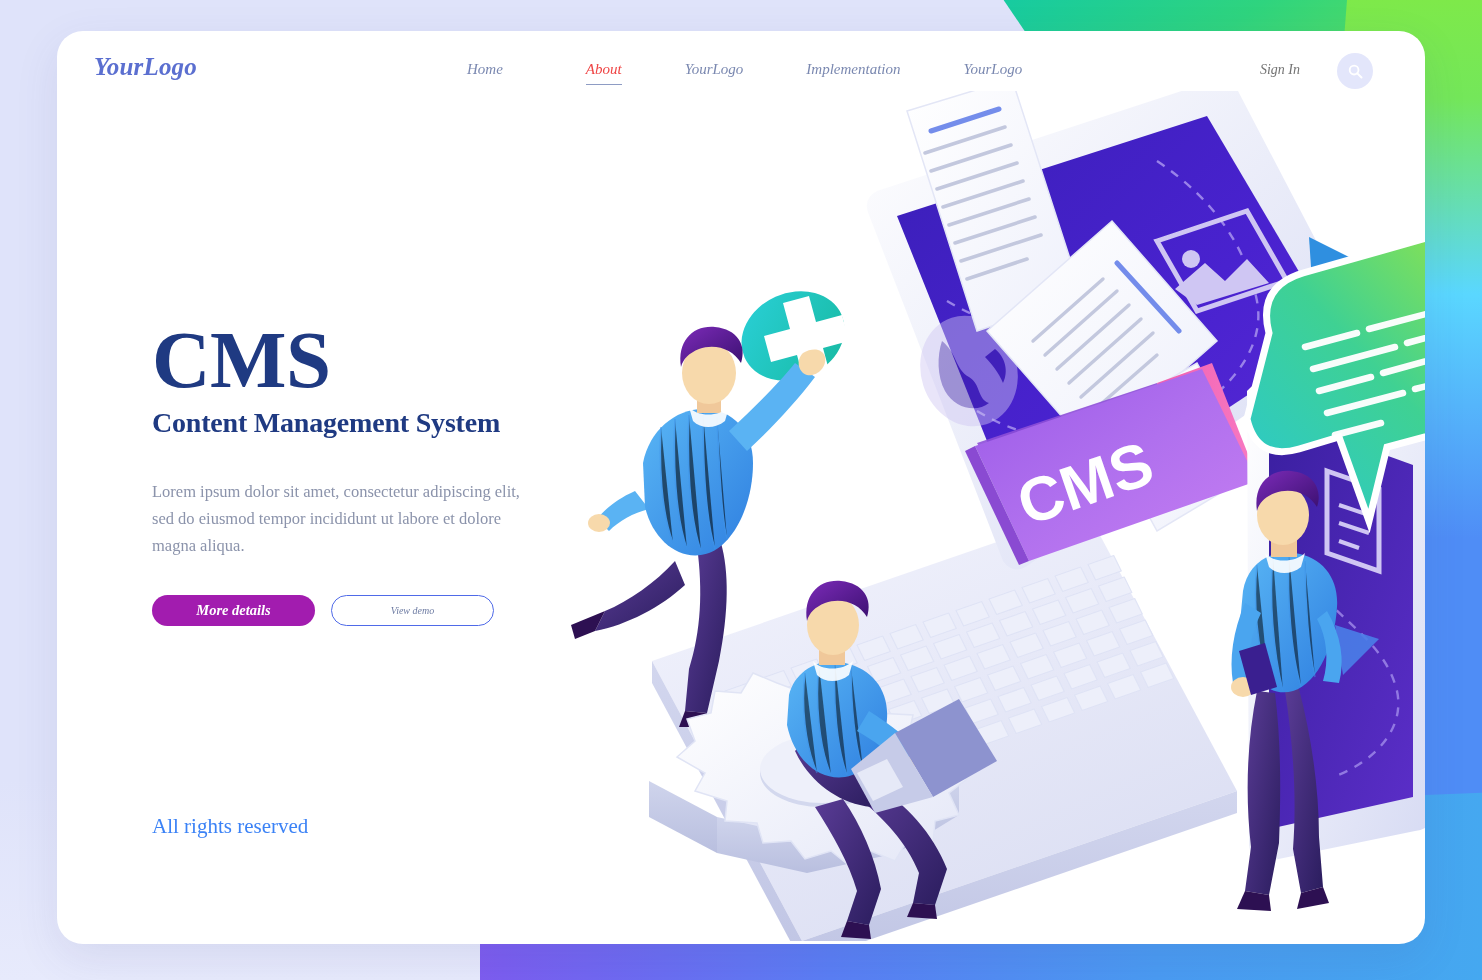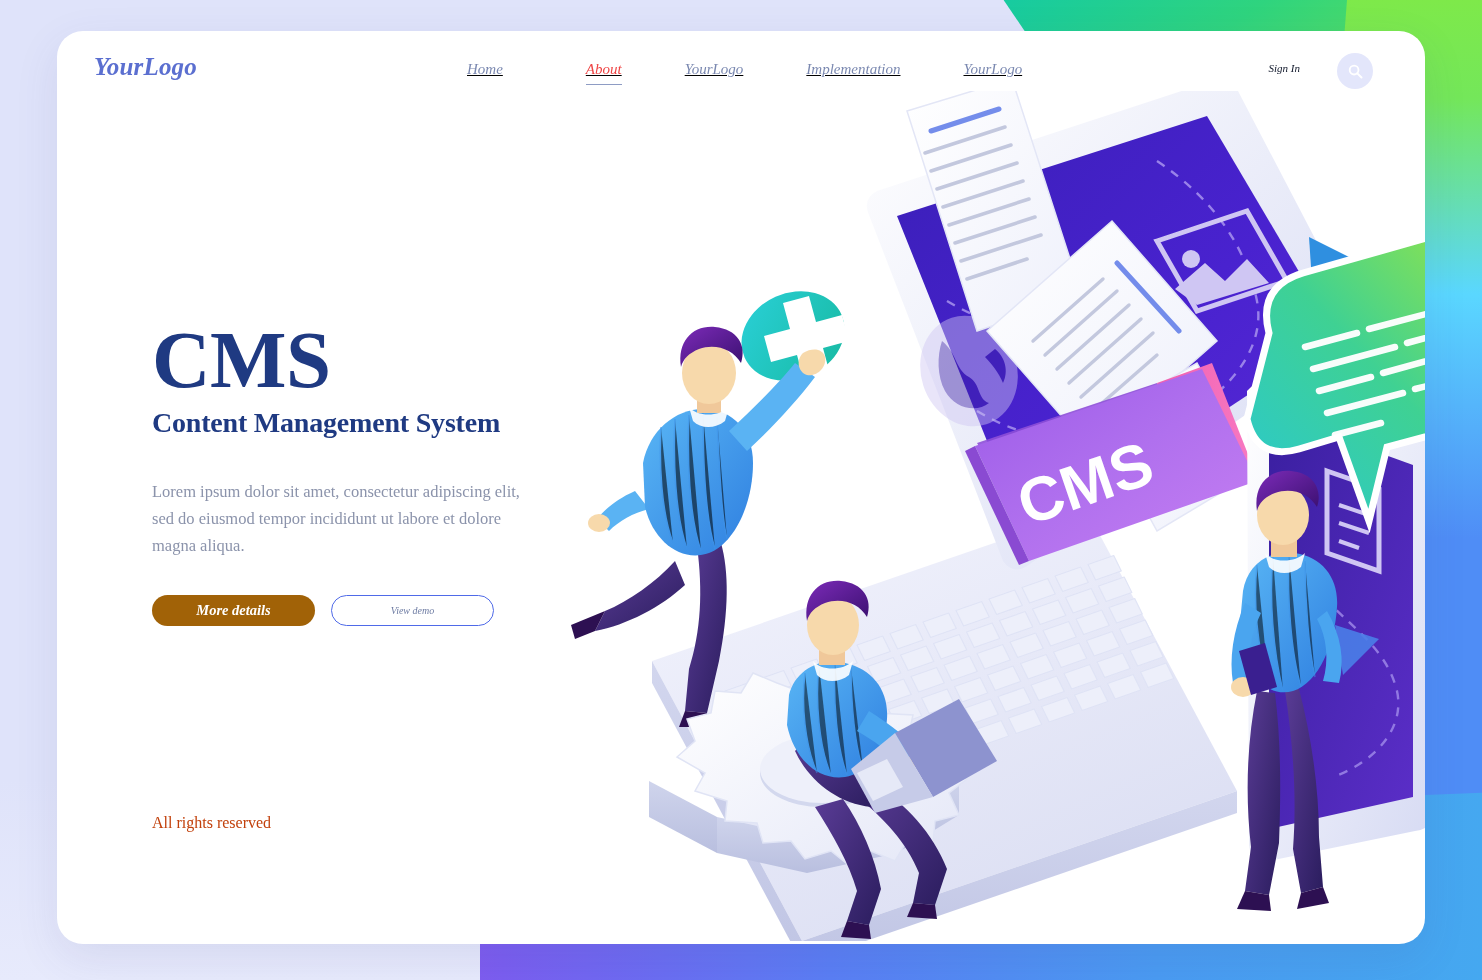--- a/index.html
+++ b/index.html
@@ -88,43 +88,42 @@
     font-style:italic;
     color:#5b6fd0;
     letter-spacing:0.2px;
     white-space:nowrap;
   }
   #nav {
     position:absolute;
     left:410px; top:30px;
     display:flex;
     align-items:center;
-    text-decoration:underline;
   }
   .nav-item {
     font-size:15px;
     font-style:italic;
     color:#7a88b0;
     white-space:nowrap;
     padding:0 0 6px 0;
     margin-right:63px;
     cursor:pointer;
     border-bottom:1.6px solid transparent;
   }
   .nav-item.active {
     color:#ef4444;
     border-bottom-color:#8e9cc4;
     margin-left:20px;
   }
   #signin {
     position:absolute;
     right:125px; top:31px;
-    font-size:11px;
+    font-size:14px;
     font-style:italic;
-    color:#0f172a;
+    color:#737373;
     cursor:pointer;
     white-space:nowrap;
   }
   #search-btn {
     position:absolute;
     right:52px; top:22px;
     width:36px; height:36px;
     border-radius:50%;
     background:#e3e6fb;
     display:flex;
@@ -160,21 +159,21 @@
     max-width:390px;
   }
   #cta-row {
     margin-top:35px;
     display:flex;
     align-items:center;
   }
   #btn-primary {
     width:163px; height:31px;
     border-radius:16px;
-    background:#a16207;
+    background:#a21caf;
     color:#ffffff;
     font-size:14.5px;
     font-style:italic;
     font-weight:bold;
     display:flex;
     align-items:center;
     justify-content:center;
     border:none;
     cursor:pointer;
     font-family:"Liberation Serif", serif;
@@ -190,22 +189,22 @@
     font-style:italic;
     display:flex;
     align-items:center;
     justify-content:center;
     cursor:pointer;
     font-family:"Liberation Serif", serif;
   }
   #rights {
     position:absolute;
     left:95px; top:783px;
-    font-size:16px;
-    color:#c2410c;
+    font-size:21px;
+    color:#3b82f6;
   }
 
   
   #illus {
     position:absolute;
     left:500px; top:60px;
     width:880px; height:850px;
   }
   #illus svg { display:block; }
 </style>

